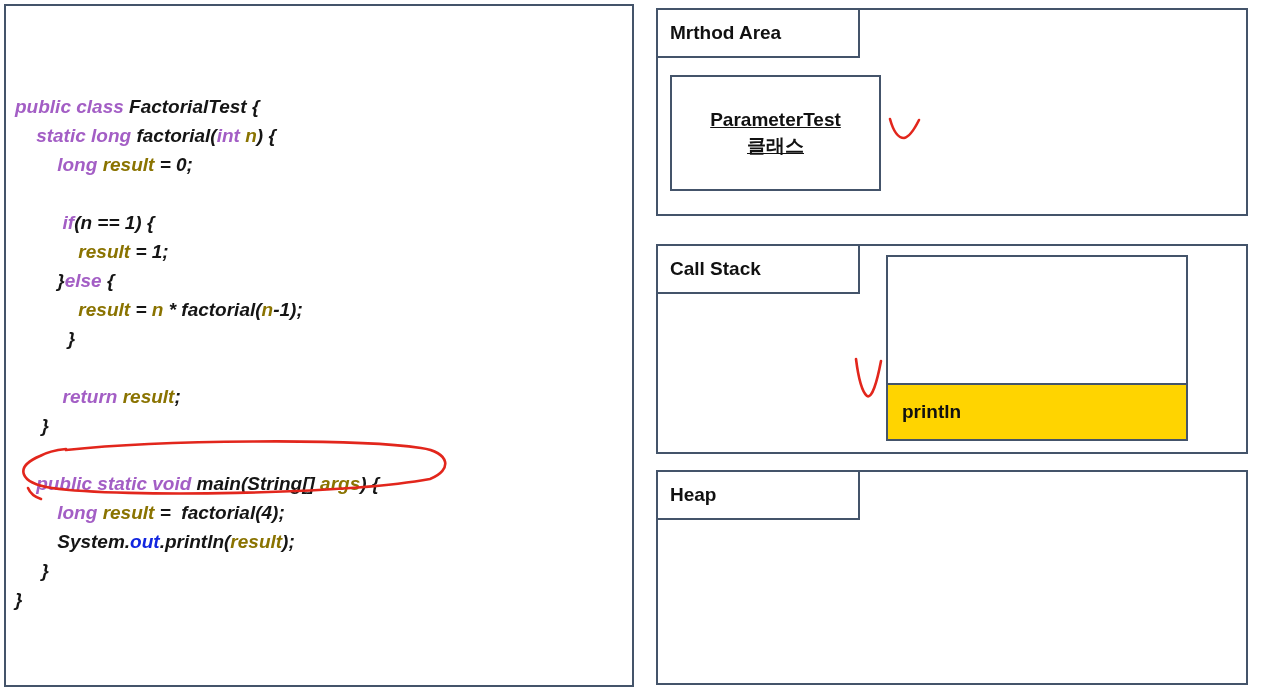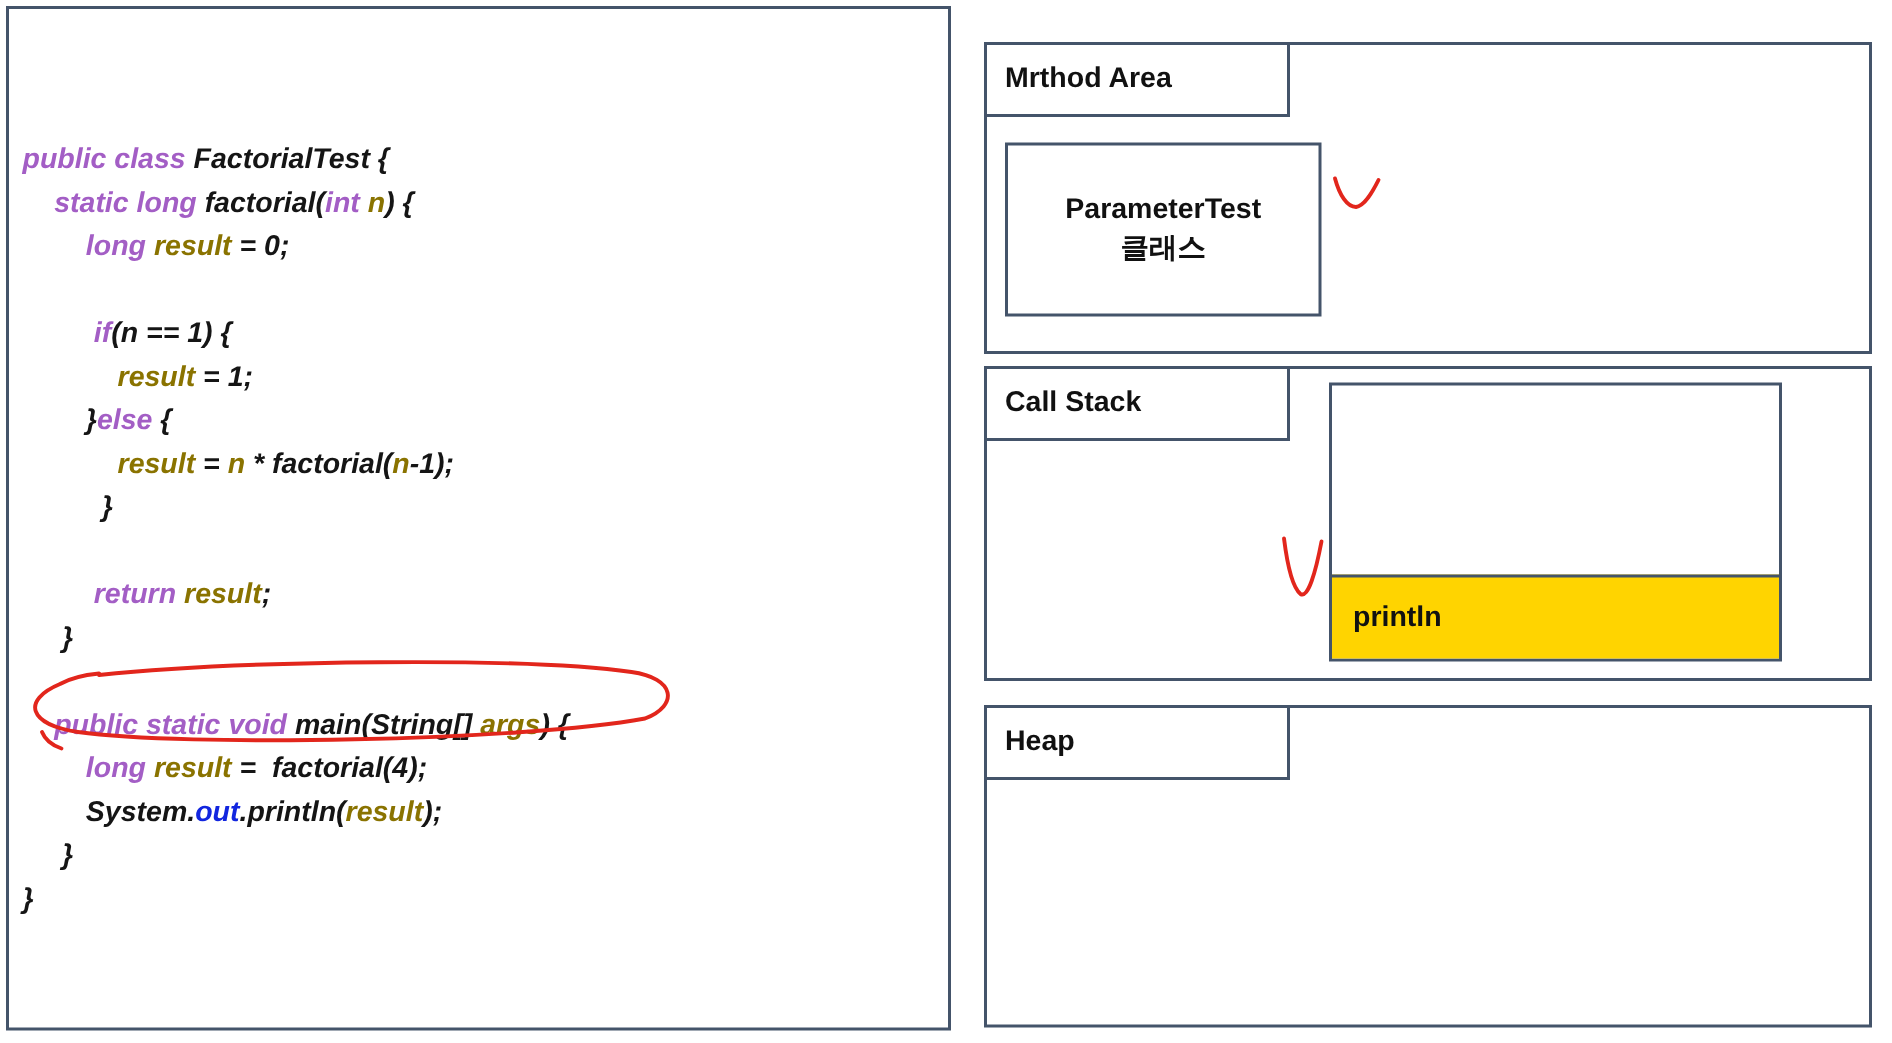--- a/index.html
+++ b/index.html
@@ -11,30 +11,30 @@
   .code-panel{position:absolute;left:4px;top:4px;width:626px;height:679px;
     border:2px solid var(--border);background:#fff;box-sizing:content-box;}
   .code{position:absolute;left:9px;top:86px;margin:0;
     font-family:"Liberation Sans",sans-serif;font-weight:bold;font-size:19px;line-height:29px;
     color:#111;white-space:pre;}
   .code-line{height:29px;font-style:italic;}
 
   
   .area{position:absolute;left:656px;width:588px;border:2px solid var(--border);
     background:#fff;}
-  .area-method{top:8px;height:204px;margin-top:20px;}
+  .area-method{top:8px;height:204px;}
   .area-callstack{top:244px;height:206px;}
   .area-heap{top:470px;height:211px;}
   .tab{position:absolute;left:-2px;top:-2px;width:188px;height:46px;
     border:2px solid var(--border);background:#fff;display:flex;align-items:center;
     padding-left:12px;font-weight:bold;font-size:19px;color:#111;}
   .class-box{position:absolute;left:12px;top:65px;width:207px;height:112px;
     border:2px solid var(--border);background:#fff;display:flex;flex-direction:column;
     align-items:center;justify-content:center;font-weight:bold;font-size:19px;
-    line-height:26px;color:#111;text-align:center;}
+    line-height:26px;color:#111;text-align:center;text-decoration:underline;}
   .stack-box{position:absolute;left:228px;top:9px;width:298px;height:182px;
     border:2px solid var(--border);background:#fff;}
   .stack-frame{position:absolute;left:0;right:0;bottom:0;height:54px;
     border-top:2px solid var(--border);display:flex;align-items:center;
     padding-left:14px;font-weight:bold;font-size:19px;color:#111;}
 
   
   .annotations{position:absolute;left:0;top:0;width:1261px;height:695px;pointer-events:none;}
   .annotations path{fill:none;stroke-width:2.6;stroke-linecap:round;stroke-linejoin:round;}
 </style>

